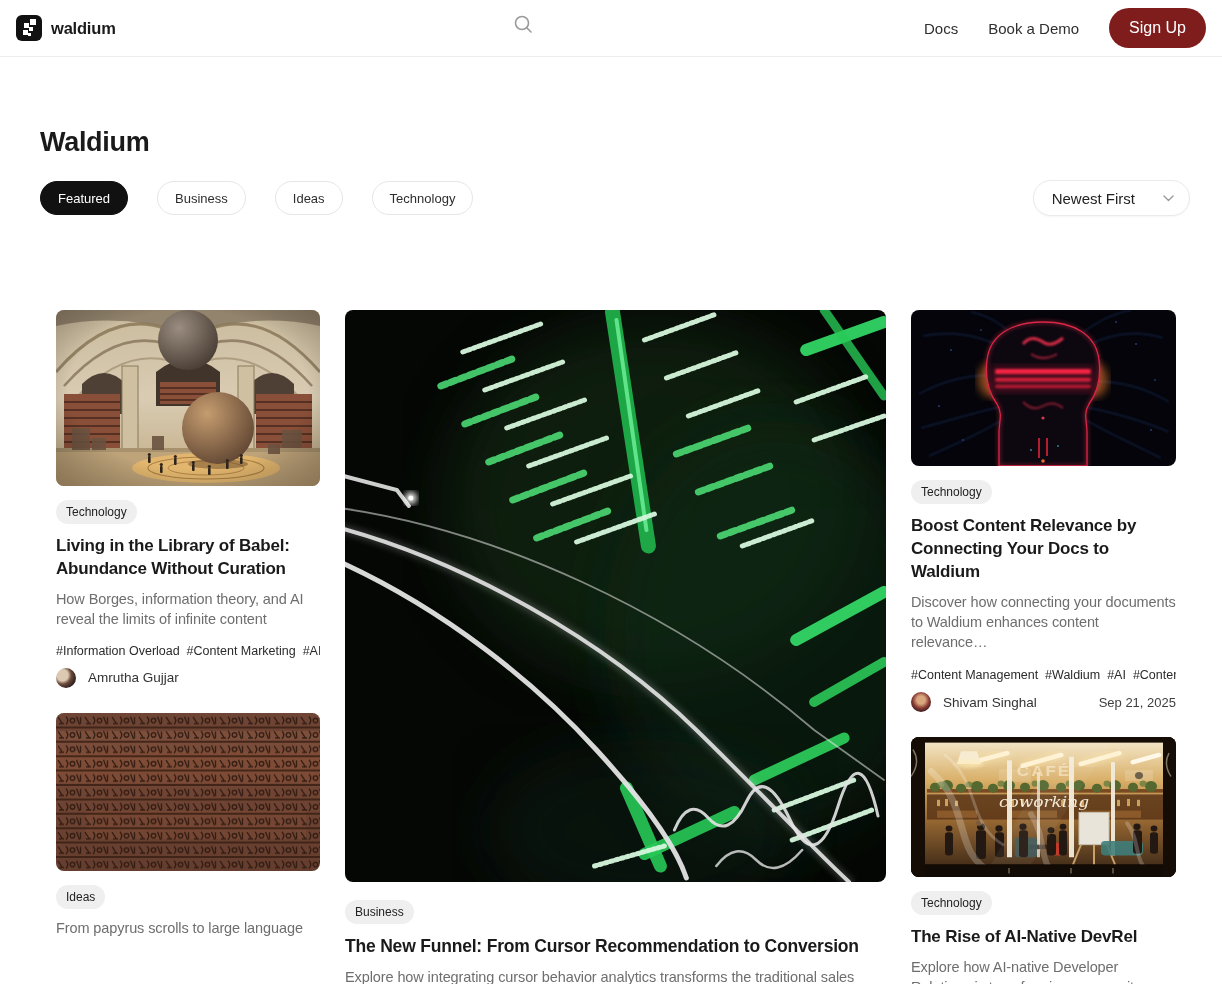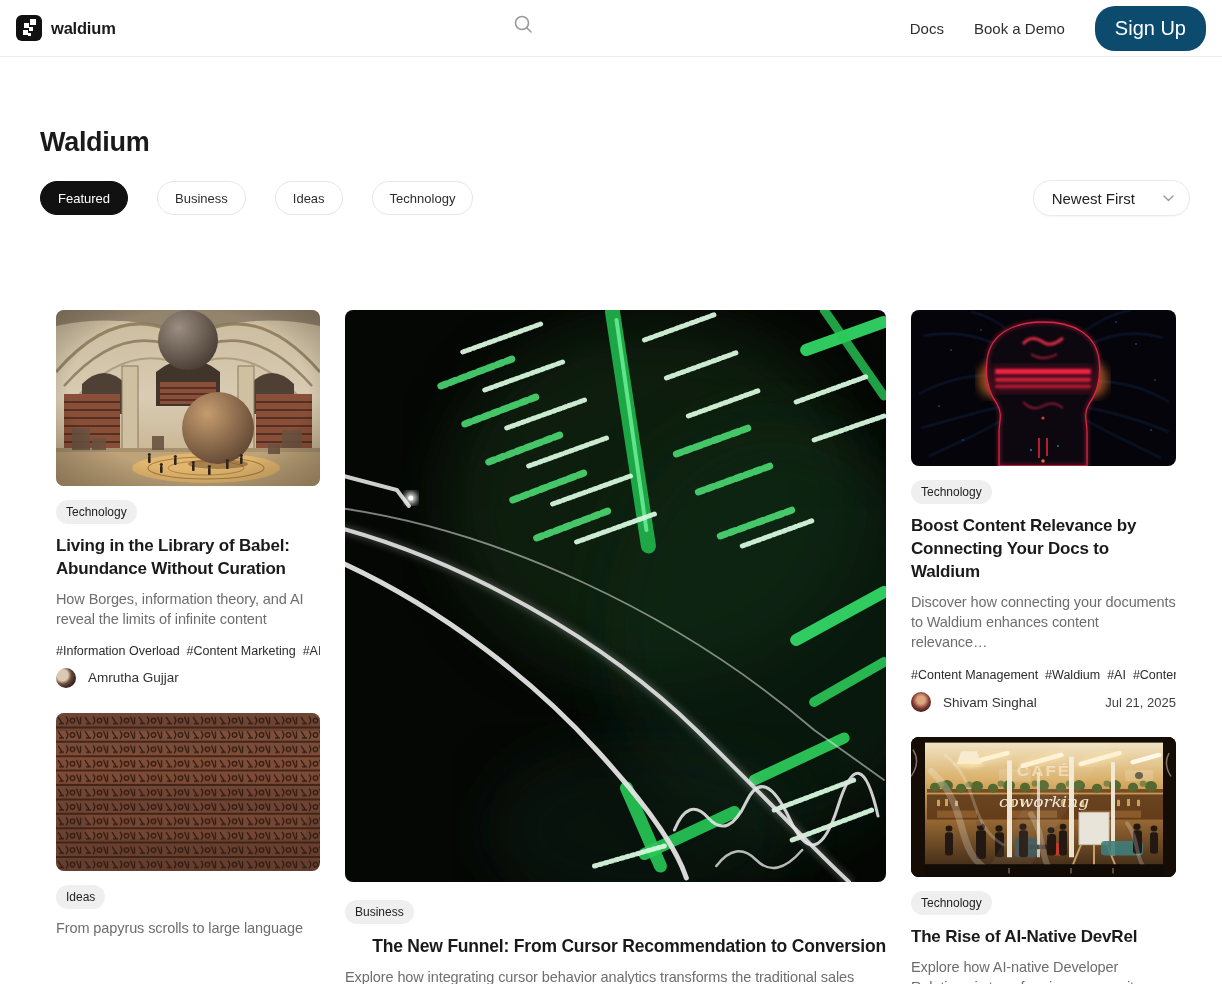--- a/index.html
+++ b/index.html
@@ -19,22 +19,22 @@
   .brand { display:flex; align-items:center; gap:9px; cursor:pointer; }
   .brand-mark { width:26px; height:26px; display:block; }
   .brand-name { font-size:16.5px; font-weight:700; letter-spacing:-.2px; }
   .search-btn {
     position:absolute; left:511px; top:12px; width:24px; height:24px;
     background:none; border:none; padding:0; cursor:pointer;
   }
   .nav-right { margin-left:auto; display:flex; align-items:center; gap:30px; }
   .nav-link { font-size:15px; color:#2f2f2f; cursor:pointer; }
   .signup-btn {
-    background:#0c4a6e; color:#fff; border:none; cursor:pointer;
-    font-size:20px; font-family:inherit;
+    background:#7f1d1d; color:#fff; border:none; cursor:pointer;
+    font-size:16px; font-family:inherit;
     padding:11px 20px; border-radius:20px;
   }
 
   
   .page-head { padding:0 32px 0 40px; }
   .page-title { font-size:27px; font-weight:600; letter-spacing:-.3px; margin:70px 0 0; }
   .filter-row { margin-top:22px; display:flex; align-items:center; }
   .tabs { display:flex; gap:29px; }
   .tab {
     height:34px; padding:0 17px; border-radius:17px;
@@ -63,21 +63,21 @@
   .img-glyphs { height:158px; }
   .img-green  { height:572px; }
   .img-head   { height:156px; }
   .img-cafe   { height:140px; }
   .tag {
     display:inline-block; background:#efefef; color:#222;
     font-size:12px; padding:5px 10px; border-radius:12px; margin-top:14px;
   }
   .col-mid .tag { margin-top:18px; }
   .card-title { margin:10px 0 0; font-size:17px; line-height:23px; font-weight:600; letter-spacing:-.2px; }
-  .col-mid .card-title { font-size:17.5px; margin-top:11px;text-align:right; }
+  .col-mid .card-title { font-size:17.5px; margin-top:11px; }
   .card-desc { margin-top:9px; font-size:14.5px; line-height:20px; color:#6e6e6e; letter-spacing:-.1px; }
   .hashtags {
     margin-top:13px; font-size:12.5px; font-weight:500; color:#2b2b2b;
     white-space:pre; overflow:hidden;
   }
   .hashtags.gap-lg { margin-top:16px; }
   .byline { margin-top:10px; display:flex; align-items:center; gap:12px; font-size:13.5px; color:#333; }
   .avatar { width:20px; height:20px; border-radius:50%; flex:0 0 auto; }
   .avatar-amrutha { background:radial-gradient(circle at 32% 36%, #dcc9b2 0 30%, #6b4a3a 48%, #241a1c 78%); }
   .avatar-shivam  { background:radial-gradient(circle at 50% 40%, #d9a67e 0 26%, #8a3c34 52%, #2a1418 82%); }
@@ -397,21 +397,21 @@
           <circle cx="147" cy="136" r="1.1" fill="#3ad4e0" opacity=".55"></circle>
         </svg>
       </div>
       <span class="tag">Technology</span>
       <h3 class="card-title">Boost Content Relevance by Connecting Your Docs to Waldium</h3>
       <p class="card-desc">Discover how connecting your documents to Waldium enhances content relevance…</p>
       <div class="hashtags gap-lg">#Content Management  #Waldium  #AI  #Content Rele</div>
       <div class="byline">
         <span class="avatar avatar-shivam"></span>
         <span>Shivam Singhal</span>
-        <span class="date">Jul 21, 2025</span>
+        <span class="date">Sep 21, 2025</span>
       </div>
     </article>
 
     <article class="card">
       <div class="card-image img-cafe">
         <svg viewBox="0 0 265 156" preserveAspectRatio="none">
           <defs>
             <linearGradient id="cafeIn" x1="0" y1="0" x2="0" y2="1">
               <stop offset="0" stop-color="#f2e4c4"></stop>
                 <stop offset=".32" stop-color="#d8ae66"></stop>

